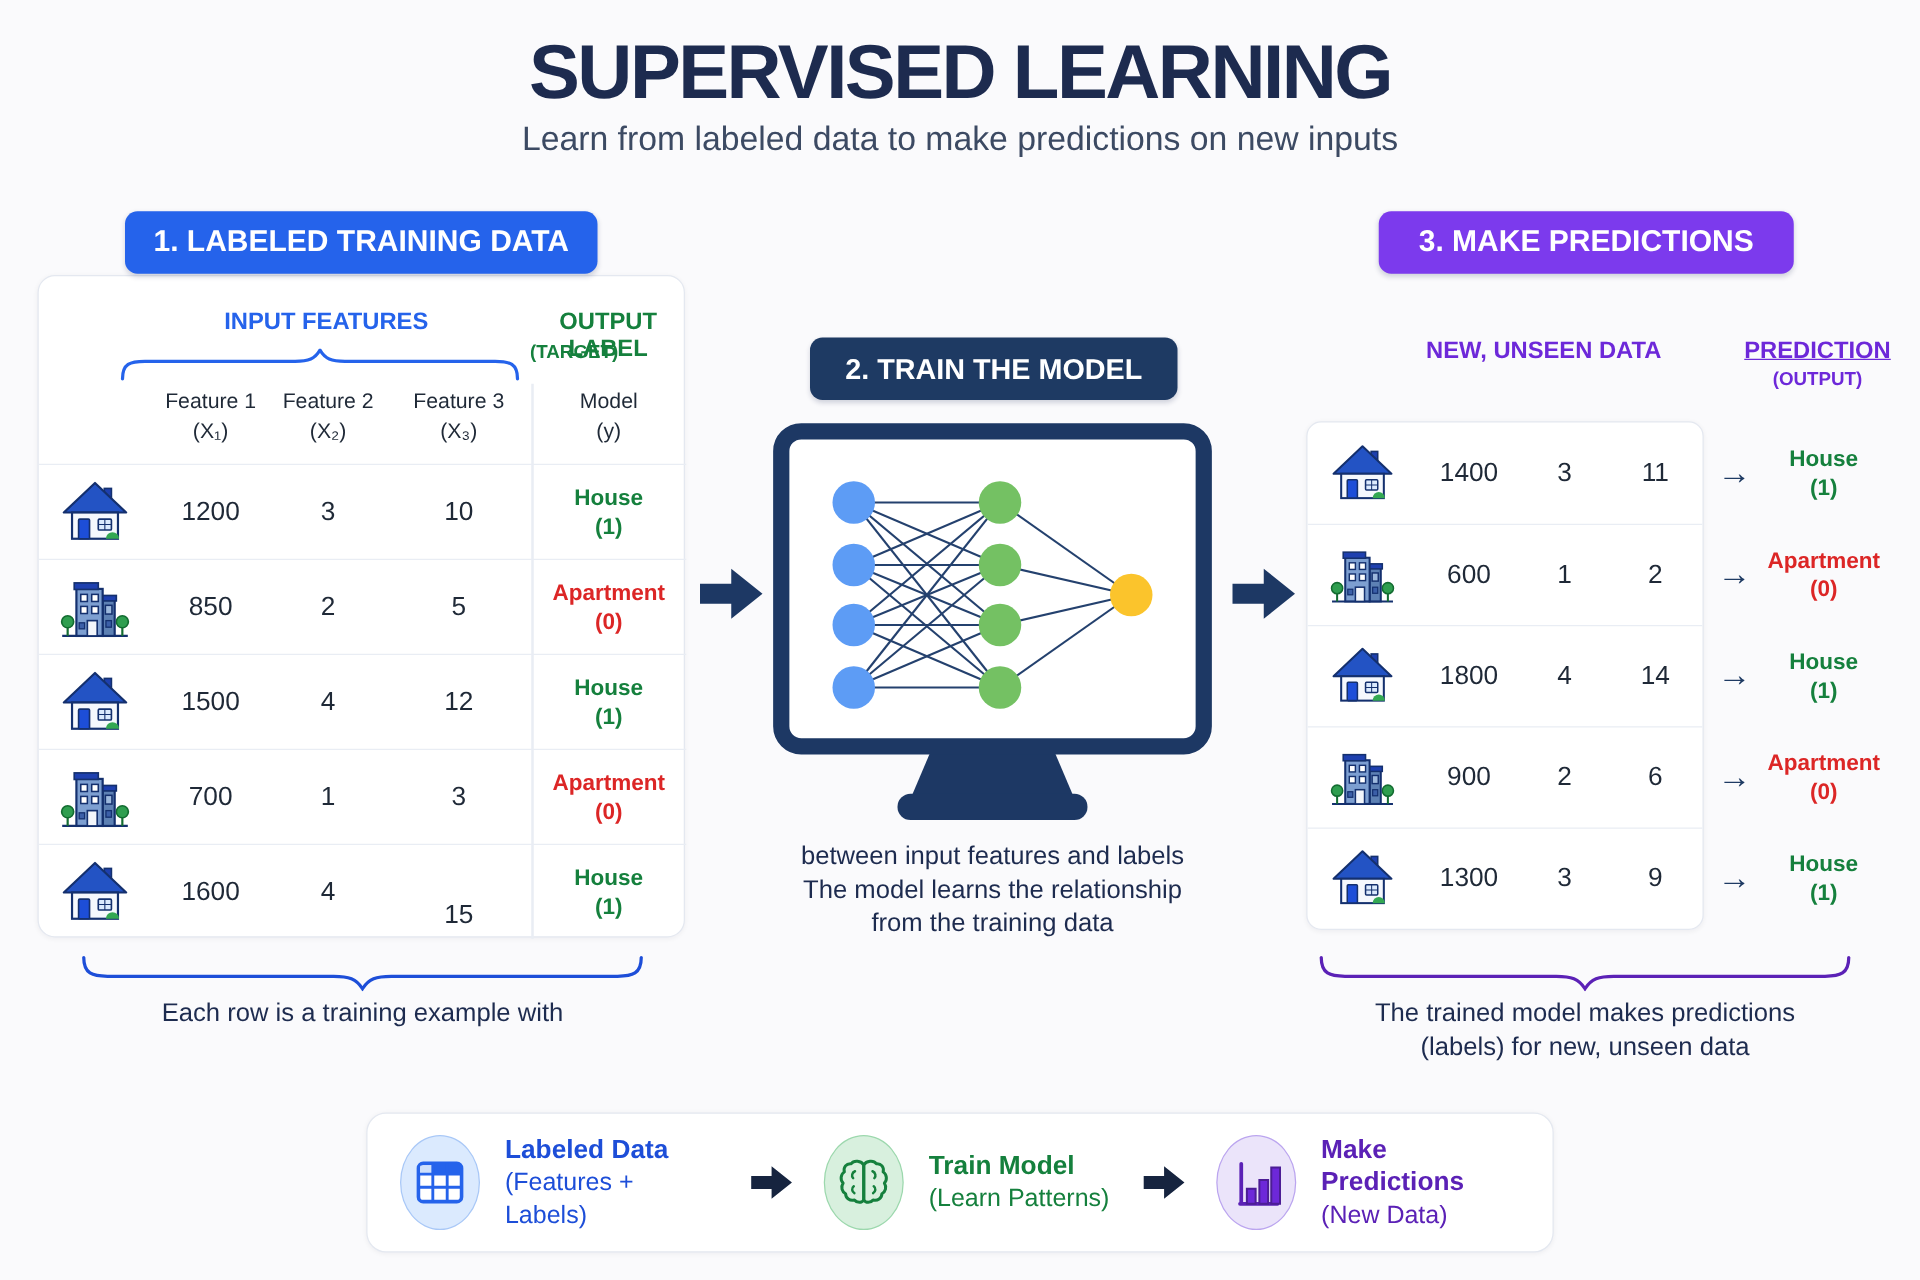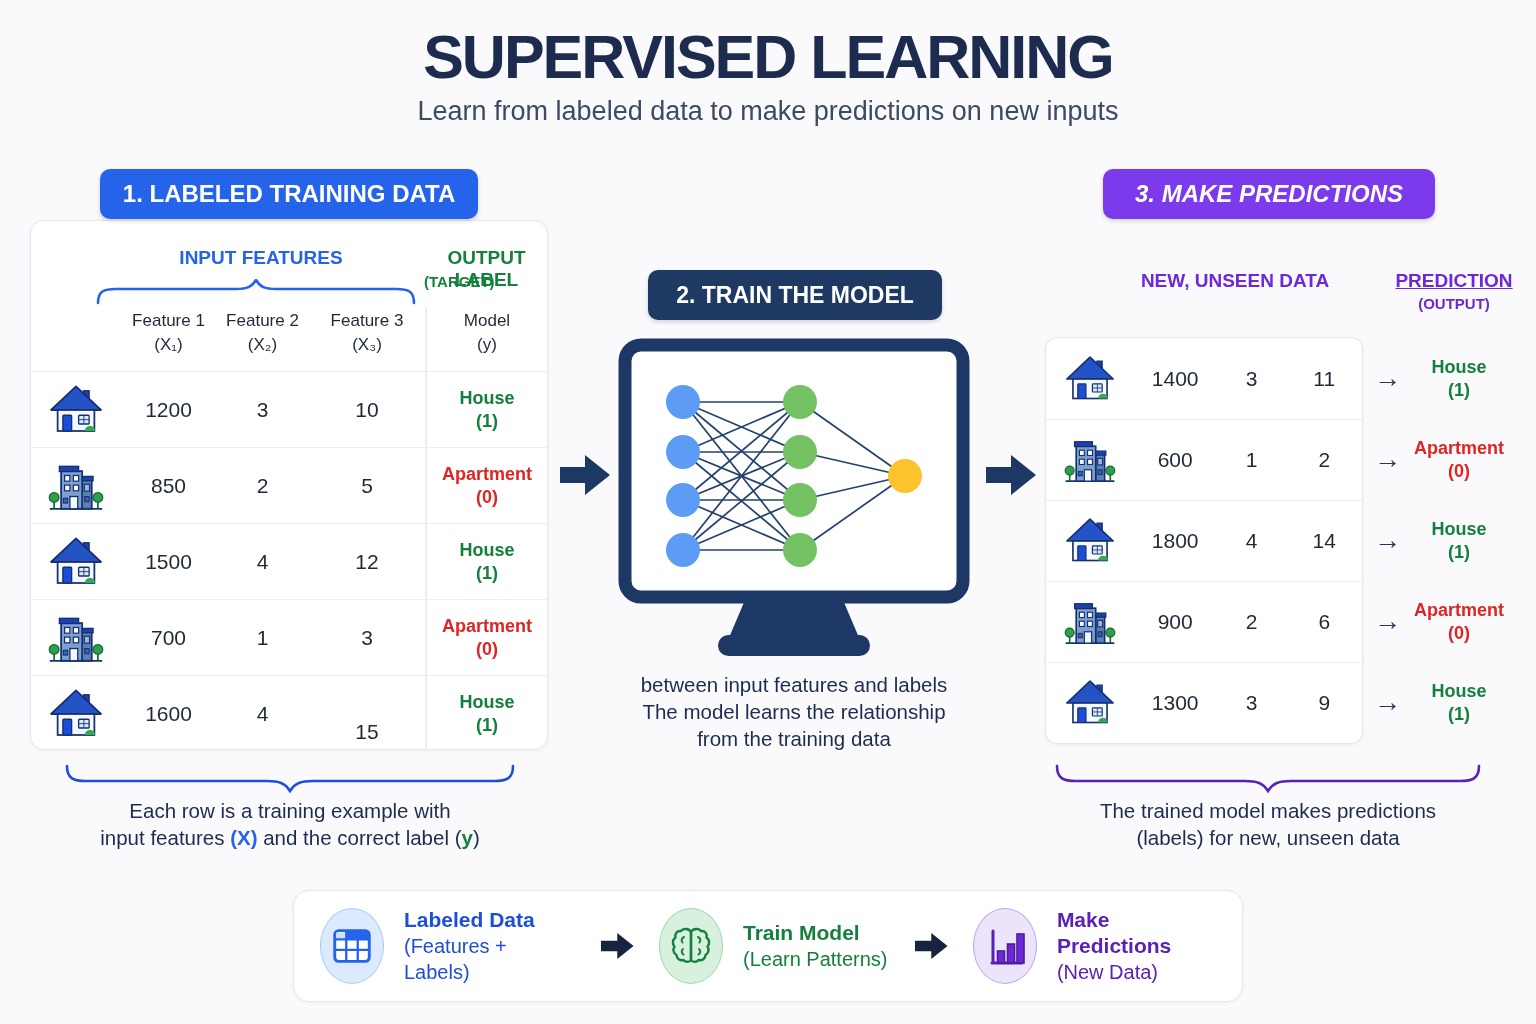--- a/index.html
+++ b/index.html
@@ -14,21 +14,21 @@
   .abs{position:absolute;}
 
   .title{left:0;top:22px;width:1536px;text-align:center;font-size:61px;font-weight:800;
          letter-spacing:-2px;color:var(--navy);}
   .subtitle{left:0;top:96px;width:1536px;text-align:center;font-size:27px;color:var(--slate);}
 
   .badge{color:#fff;font-weight:700;display:flex;align-items:center;justify-content:center;
          border-radius:10px;box-shadow:0 2px 4px rgba(20,35,80,.18);}
   .badge-blue{background:var(--blue);}
   .badge-navy{background:var(--navy2);}
-  .badge-purple{background:var(--purple);font-style:italic;}
+  .badge-purple{background:var(--purple);}
 
   .card{background:#fff;border:1.5px solid var(--border);border-radius:14px;
         box-shadow:0 1px 4px rgba(16,24,40,.05);}
 
   .grp-label{font-weight:700;font-size:19px;}
   .sub-label{font-weight:700;font-size:15px;}
 
   .colhead{font-size:17px;color:var(--ink);line-height:24px;text-align:center;}
   .trow{display:flex;align-items:center;border-top:1px solid var(--rowline);}
   .cell{display:flex;align-items:center;justify-content:center;font-size:21px;color:var(--ink);}
@@ -229,23 +229,20 @@
         </div>
       </div>
     </div>
   </div>
 
   <svg class="abs" style="left:65px;top:763px;" width="450" height="30" viewBox="0 0 450 30">
     <path d="M2,3 C2,16 9,18 21,18 L202,18 C214,18 220,20 225,28 C230,20 236,18 248,18 L429,18 C441,18 448,16 448,3" fill="none" stroke="#1d4ed8" stroke-width="2.6" stroke-linecap="round"></path>
   </svg>
   <div class="abs caption" style="left:30px;top:797px;width:520px;">
     <div>Each row is a training example with</div>
-    <div>
-      <span>input features </span><span data-c="blue">(X)</span><span> and the correct label (</span><span data-c="green">y</span><span>)</span>
-    </div>
   </div>
 
   <div class="abs badge badge-navy" style="left:648px;top:270px;width:294px;height:50px;font-size:23px;z-index:2;">2. TRAIN THE MODEL</div>
 
   <svg class="abs" style="left:558px;top:452px;" width="54" height="46">
     <use href="#sym-block-arrow"></use>
   </svg>
 
   <svg class="abs" style="left:618px;top:338px;" width="352" height="322" viewBox="0 0 352 322">
     <path d="M127,262 L110,302 L242,302 L225,262 Z" fill="#1d3864"></path>

